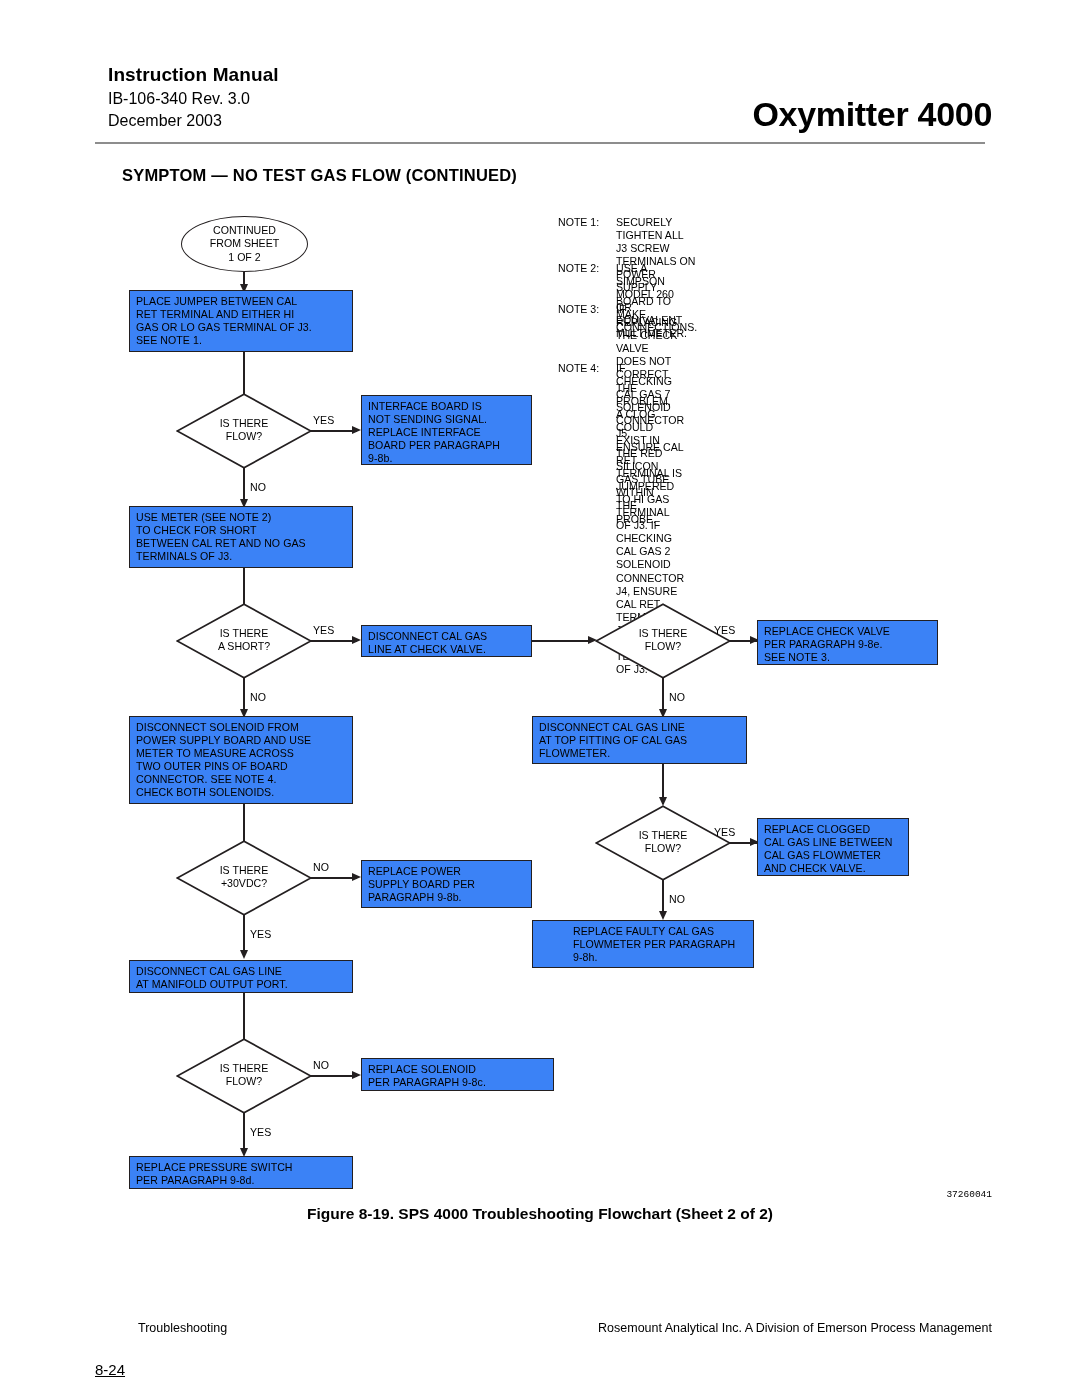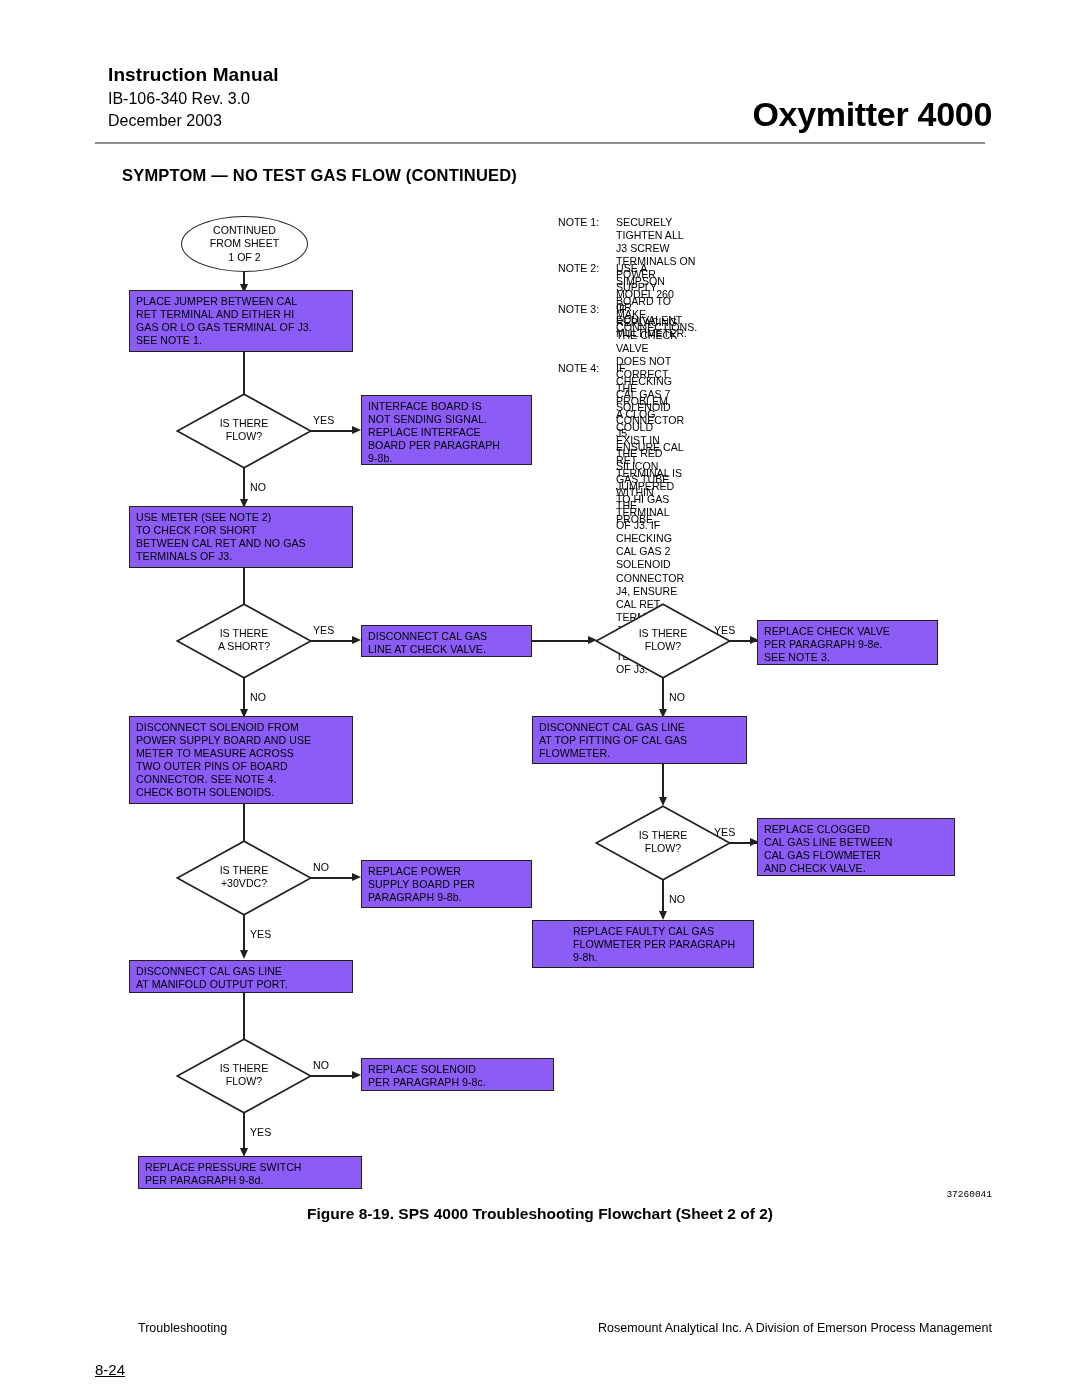--- a/index.html
+++ b/index.html
@@ -61,21 +61,21 @@
     font-size: 16.5px;
     font-weight: bold;
     letter-spacing: .2px;
   }
 
   
   .node {
     position: absolute;
     box-sizing: border-box;
     border: 1.6px solid #231f20;
-    background: #8b5cf6;
+    background: #3b82f6;
     font-size: 10.6px;
     line-height: 13.1px;
     padding: 4px 5px 3px 6px;
     letter-spacing: .05px;
     white-space: pre-line;
   }
   .oval {
     position: absolute;
     box-sizing: border-box;
     border: 1.6px solid #231f20;
@@ -316,21 +316,21 @@
   <svg class="dshape" width="136" height="76" viewBox="0 0 136 76">
     <polygon points="68,1.2 134.8,38 68,74.8 1.2,38" fill="#ffffff" stroke="#231f20" stroke-width="1.8"></polygon>
   </svg>
   <div class="dtext" style="top:24px;">IS THERE
 FLOW?</div>
 </div>
 
 <div class="ln h" style="left:729px; top:842px; width:40px;"></div>
 <div class="arrow-r" style="left:750px; top:838px;"></div>
 <div class="elabel" style="left:714px; top:826px;">YES</div>
-<div class="node" style="left:757px; top:818px; width:198px; height:58px;">REPLACE CLOGGED
+<div class="node" style="left:757px; top:818px; width:152px; height:58px;">REPLACE CLOGGED
 CAL GAS LINE BETWEEN
 CAL GAS FLOWMETER
 AND CHECK VALVE.</div>
 
 <div class="ln v" style="left:662.4px; top:880px; height:36px;"></div>
 <div class="arrow-d" style="left:658.7px; top:911px;"></div>
 <div class="elabel" style="left:669px; top:893px;">NO</div>
 <div class="node" style="left:532px; top:920px; width:222px; height:48px;padding-left:40px;">REPLACE FAULTY CAL GAS
 FLOWMETER PER PARAGRAPH
 9-8h.</div>
@@ -381,21 +381,21 @@
 
 <div class="ln h" style="left:310px; top:1075px; width:47px;"></div>
 <div class="arrow-r" style="left:352px; top:1071px;"></div>
 <div class="elabel" style="left:313px; top:1059px;">NO</div>
 <div class="node" style="left:361px; top:1058px; width:193px; height:33px;">REPLACE SOLENOID
 PER PARAGRAPH 9-8c.</div>
 
 <div class="ln v" style="left:243.4px; top:1113px; height:38px;"></div>
 <div class="arrow-d" style="left:239.7px; top:1148px;"></div>
 <div class="elabel" style="left:250px; top:1126px;">YES</div>
-<div class="node" style="left:138px; top:1156px; width:224px; height:33px;">REPLACE PRESSURE SWITCH
+<div class="node" style="left:129px; top:1156px; width:224px; height:33px;">REPLACE PRESSURE SWITCH
 PER PARAGRAPH 9-8d.</div>
 
 <div class="partno">37260041</div>
 <div class="caption">Figure 8-19.  SPS 4000 Troubleshooting Flowchart (Sheet 2 of 2)</div>
 
 <div class="foot-left-num">8-24</div>
 <div class="foot-left-txt">Troubleshooting</div>
 <div class="foot-right">Rosemount Analytical Inc.   A Division of Emerson Process Management</div>
 
 </body></html>

